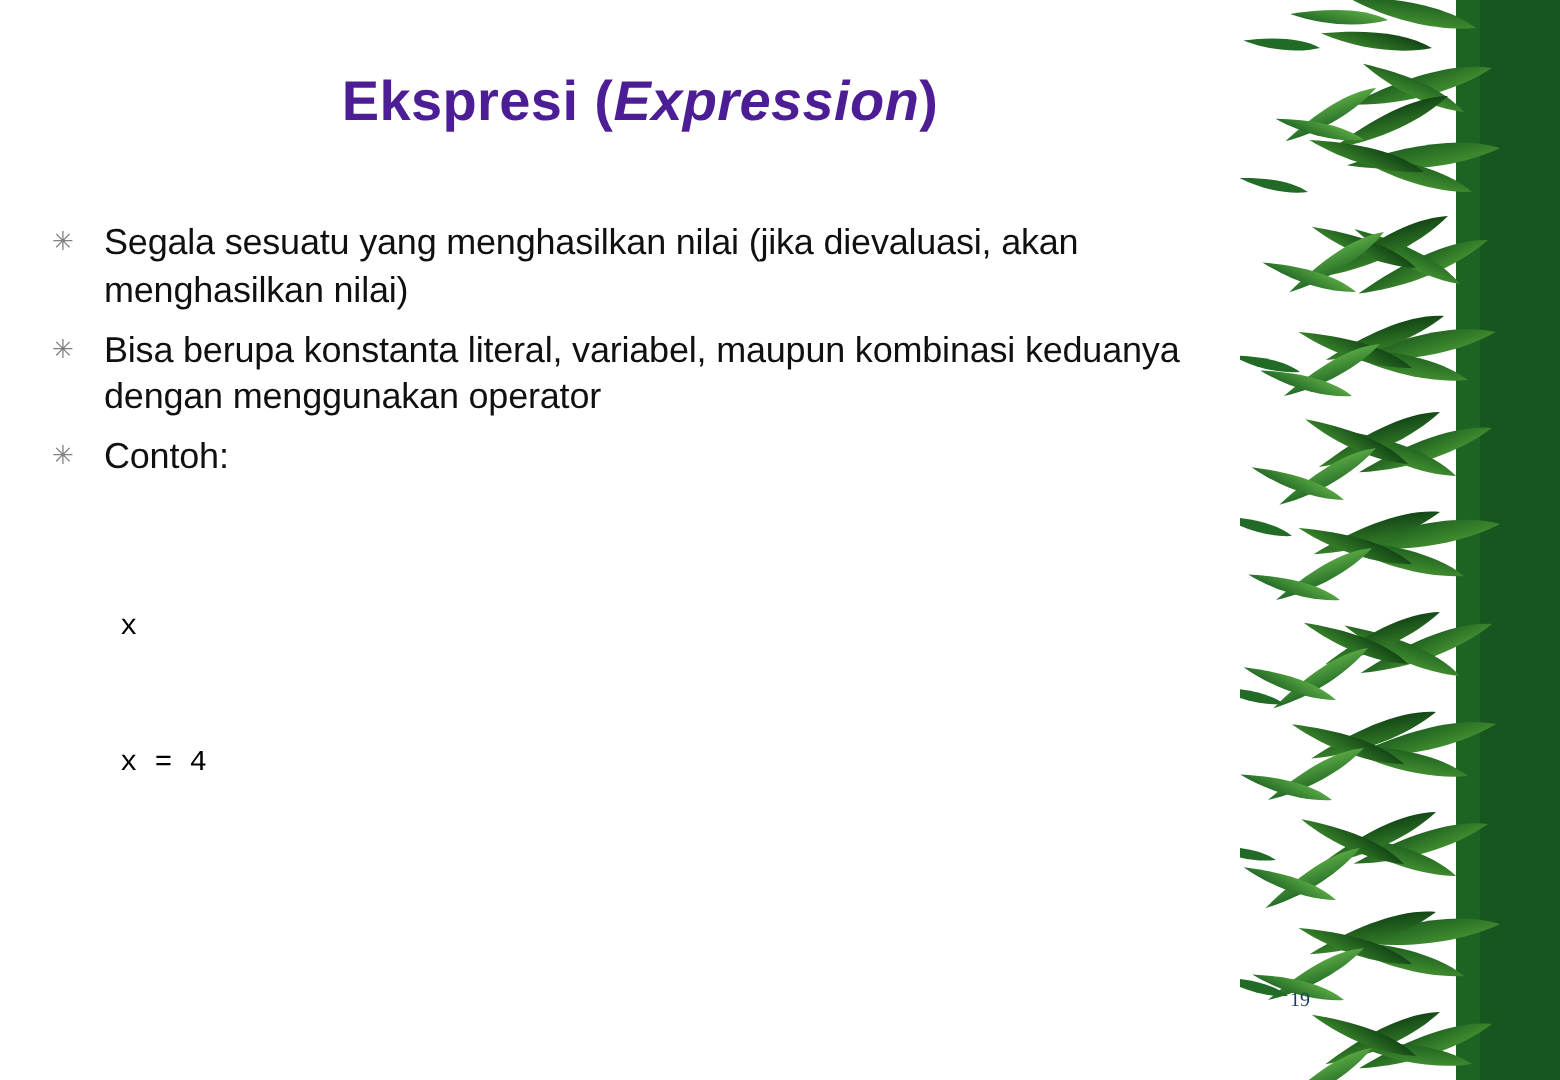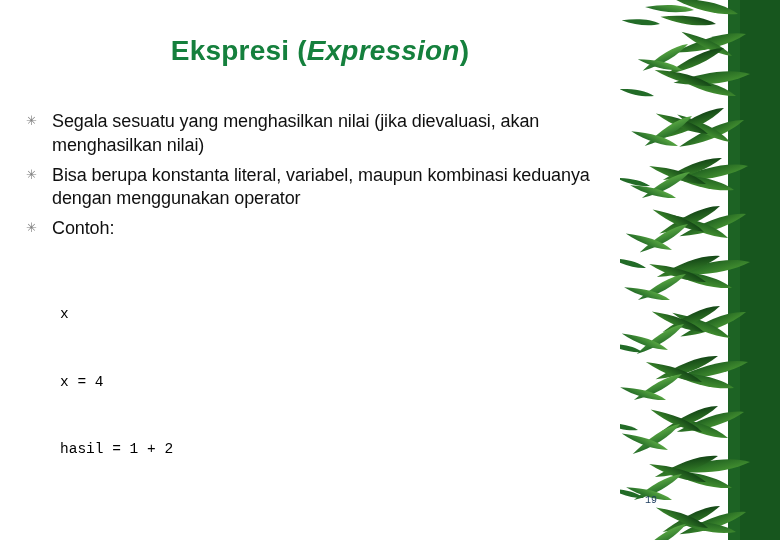--- a/index.html
+++ b/index.html
@@ -33,21 +33,21 @@
 
   
   #title {
     position: absolute;
     left: 0;
     top: 35px;
     width: 640px;
     text-align: center;
     font-size: 28px;
     font-weight: bold;
-    color: #15803d;
+    color: #4c1d95;
     letter-spacing: 0.2px;
     white-space: nowrap;
   }
   #title .it {
     font-style: italic;
   }
 
   
   #bullets {
     position: absolute;
@@ -93,21 +93,21 @@
     white-space: pre;
   }
 
   
   #page-number {
     position: absolute;
     left: 645px;
     top: 495px;
     font-size: 10px;
     color: #1b3a5c;
-    font-family: Liberation Mono, monospace;
+    font-family: Liberation Serif, serif;
   }
 </style>
 </head>
 <body>
 
 <div id="slide">
 
   <div id="bamboo">
     <svg viewBox="0 0 160 540" xmlns="http://www.w3.org/2000/svg" aria-hidden="true">
       <defs>
@@ -236,20 +236,19 @@
     <div class="bullet-row">
       <span class="bullet-mark">✳</span>
       <span class="bullet-text">Contoh:</span>
     </div>
 
   </div>
 
   <div id="code">
     <div class="line">x</div>
     <div class="line">x = 4</div>
-    <div class="line">hasil = 1 + 2</div>
     
     
   </div>
 
   <div id="page-number">19</div>
 
 </div>
 
 </body></html>

